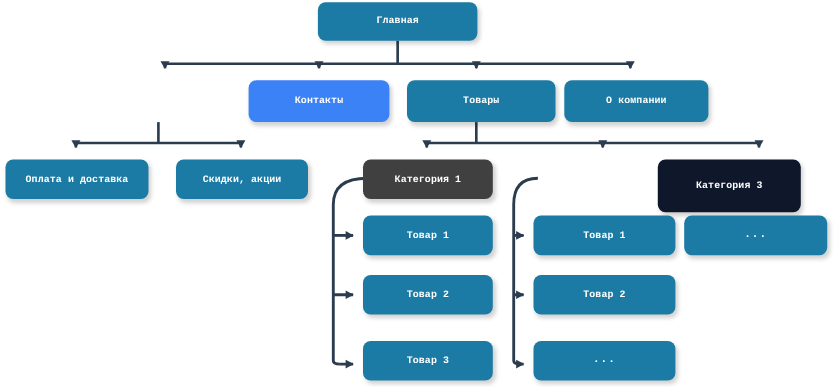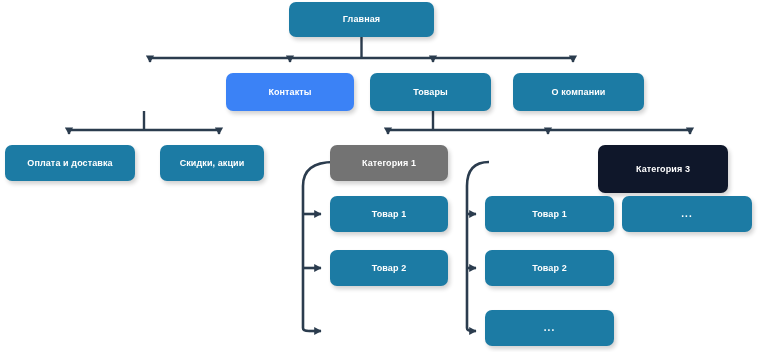--- a/index.html
+++ b/index.html
@@ -36,20 +36,21 @@
     font-size: 9px;
     letter-spacing: 0.1px;
     text-align: center;
     box-shadow: 2px 3px 4px rgba(0,0,0,0.18);
     z-index: 2;
   }
   .node .node-label {
     display: block;
     line-height: 1;
     padding: 0 4px;
+    font-family: Liberation Mono, monospace;
   }
   .node.ellipsis .node-label {
     font-size: 10px;
     letter-spacing: 1px;
     font-weight: bold;
   }
 </style>
 </head>
 <body>
 
@@ -105,43 +106,46 @@
       <path d="M473,331 L476,331" marker-end="url(#arrowRight)"></path>
     </g>
   </svg>
 
 <div class="node" style="left: 289px; top: 2px; width: 145px; height: 35px; background: rgb(28, 123, 164); color: rgb(255, 255, 255);">
       <span class="node-label">Главная</span>
     </div>
     <div class="node" style="left: 226px; top: 73px; width: 128px; height: 38px; background: #3b82f6; color: rgb(255, 255, 255);">
       <span class="node-label">Контакты</span>
     </div>
-    <div class="node" style="left: 370px; top: 73px; width: 121px; height: 38px; background: rgb(28, 123, 164); color: rgb(255, 255, 255);">
+    <div class="node" style="left: 370px; top: 73px; width: 135px; height: 38px; background: rgb(28, 123, 164); color: rgb(255, 255, 255);">
       <span class="node-label">Товары</span>
     </div>
     <div class="node" style="left: 513px; top: 73px; width: 131px; height: 38px; background: rgb(28, 123, 164); color: rgb(255, 255, 255);">
       <span class="node-label">О компании</span>
     </div>
     <div class="node" style="left: 5px; top: 145px; width: 130px; height: 36px; background: rgb(28, 123, 164); color: rgb(255, 255, 255);">
       <span class="node-label">Оплата и доставка</span>
     </div>
-    <div class="node" style="left: 160px; top: 145px; width: 104px; height: 36px; background: rgb(28, 123, 164); color: rgb(255, 255, 255); align-items: center;">
+    <div class="node" style="left: 160px; top: 145px; width: 120px; height: 36px; background: rgb(28, 123, 164); color: rgb(255, 255, 255); align-items: center;">
       <span class="node-label">Скидки, акции</span>
     </div>
-    <div class="node" style="left: 330px; top: 145px; width: 118px; height: 36px; background: #737373; color: rgb(255, 255, 255);">
+    <div class="node" style="left: 330px; top: 145px; width: 118px; height: 36px; background: #404040; color: rgb(255, 255, 255);">
       <span class="node-label">Категория 1</span>
     </div>
     <div class="node" style="left: 598px; top: 145px; width: 130px; height: 48px; background: #0f172a; color: rgb(255, 255, 255);">
       <span class="node-label">Категория 3</span>
     </div>
     <div class="node" style="left: 330px; top: 196px; width: 118px; height: 36px; background: rgb(28, 123, 164); color: rgb(255, 255, 255);">
       <span class="node-label">Товар 1</span>
     </div>
     <div class="node" style="left: 330px; top: 250px; width: 118px; height: 36px; background: rgb(28, 123, 164); color: rgb(255, 255, 255);">
       <span class="node-label">Товар 2</span>
+    </div>
+    <div class="node" style="left: 330px; top: 310px; width: 118px; height: 36px; background: rgb(28, 123, 164); color: rgb(255, 255, 255);">
+      <span class="node-label">Товар 3</span>
     </div>
     <div class="node" style="left: 485px; top: 196px; width: 129px; height: 36px; background: rgb(28, 123, 164); color: rgb(255, 255, 255);">
       <span class="node-label">Товар 1</span>
     </div>
     <div class="node" style="left: 485px; top: 250px; width: 129px; height: 36px; background: rgb(28, 123, 164); color: rgb(255, 255, 255);">
       <span class="node-label">Товар 2</span>
     </div>
     <div class="node ellipsis" style="left: 485px; top: 310px; width: 129px; height: 36px; background: rgb(28, 123, 164); color: rgb(255, 255, 255);">
       <span class="node-label">...</span>
     </div>

